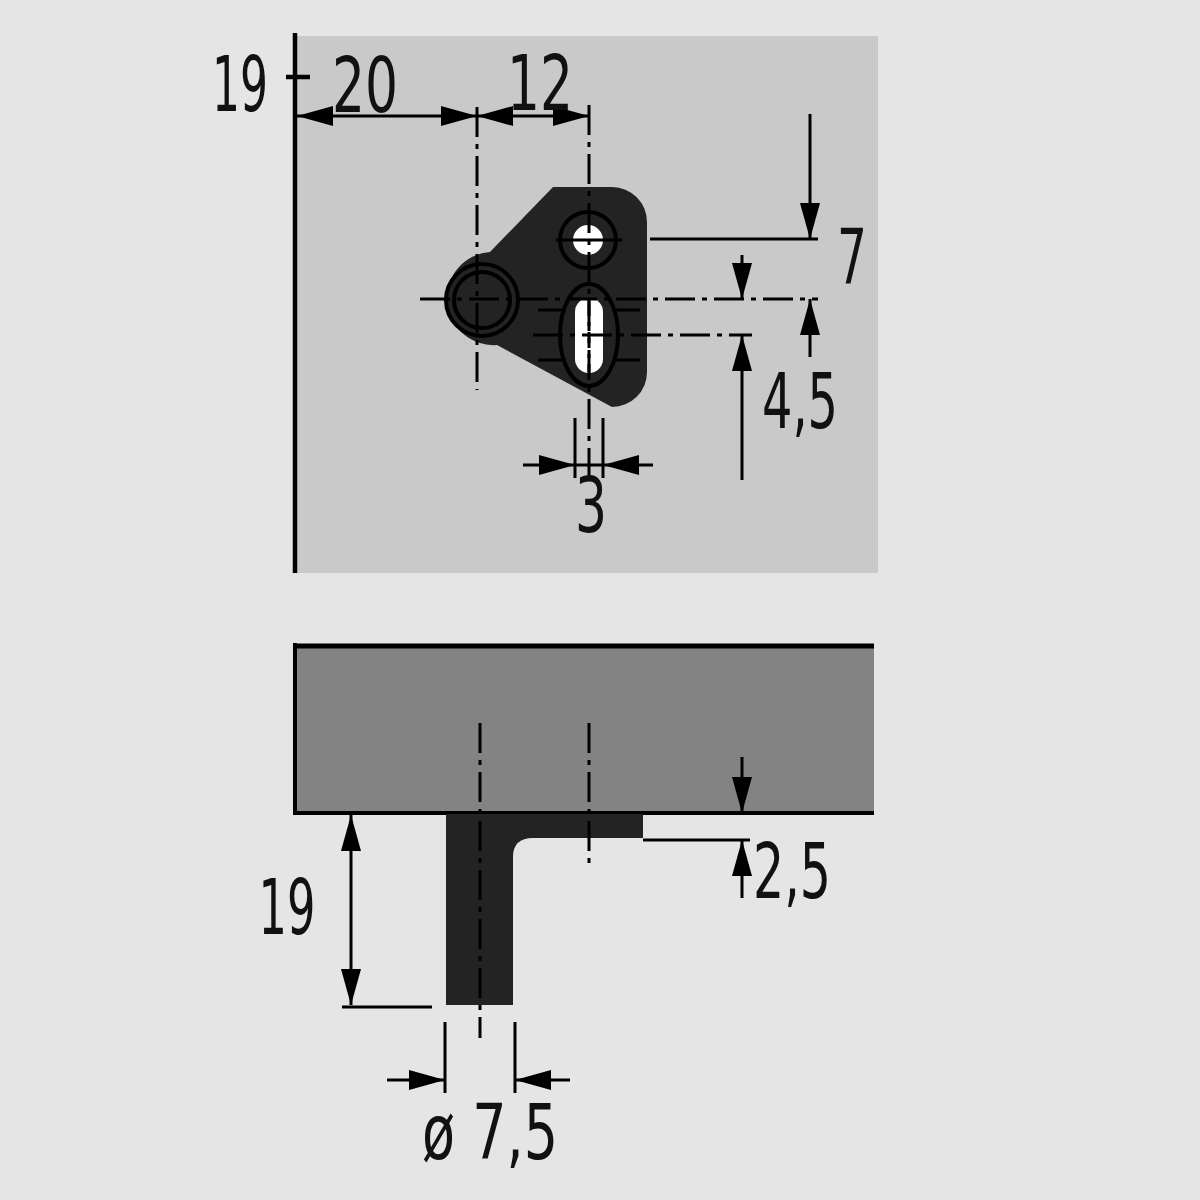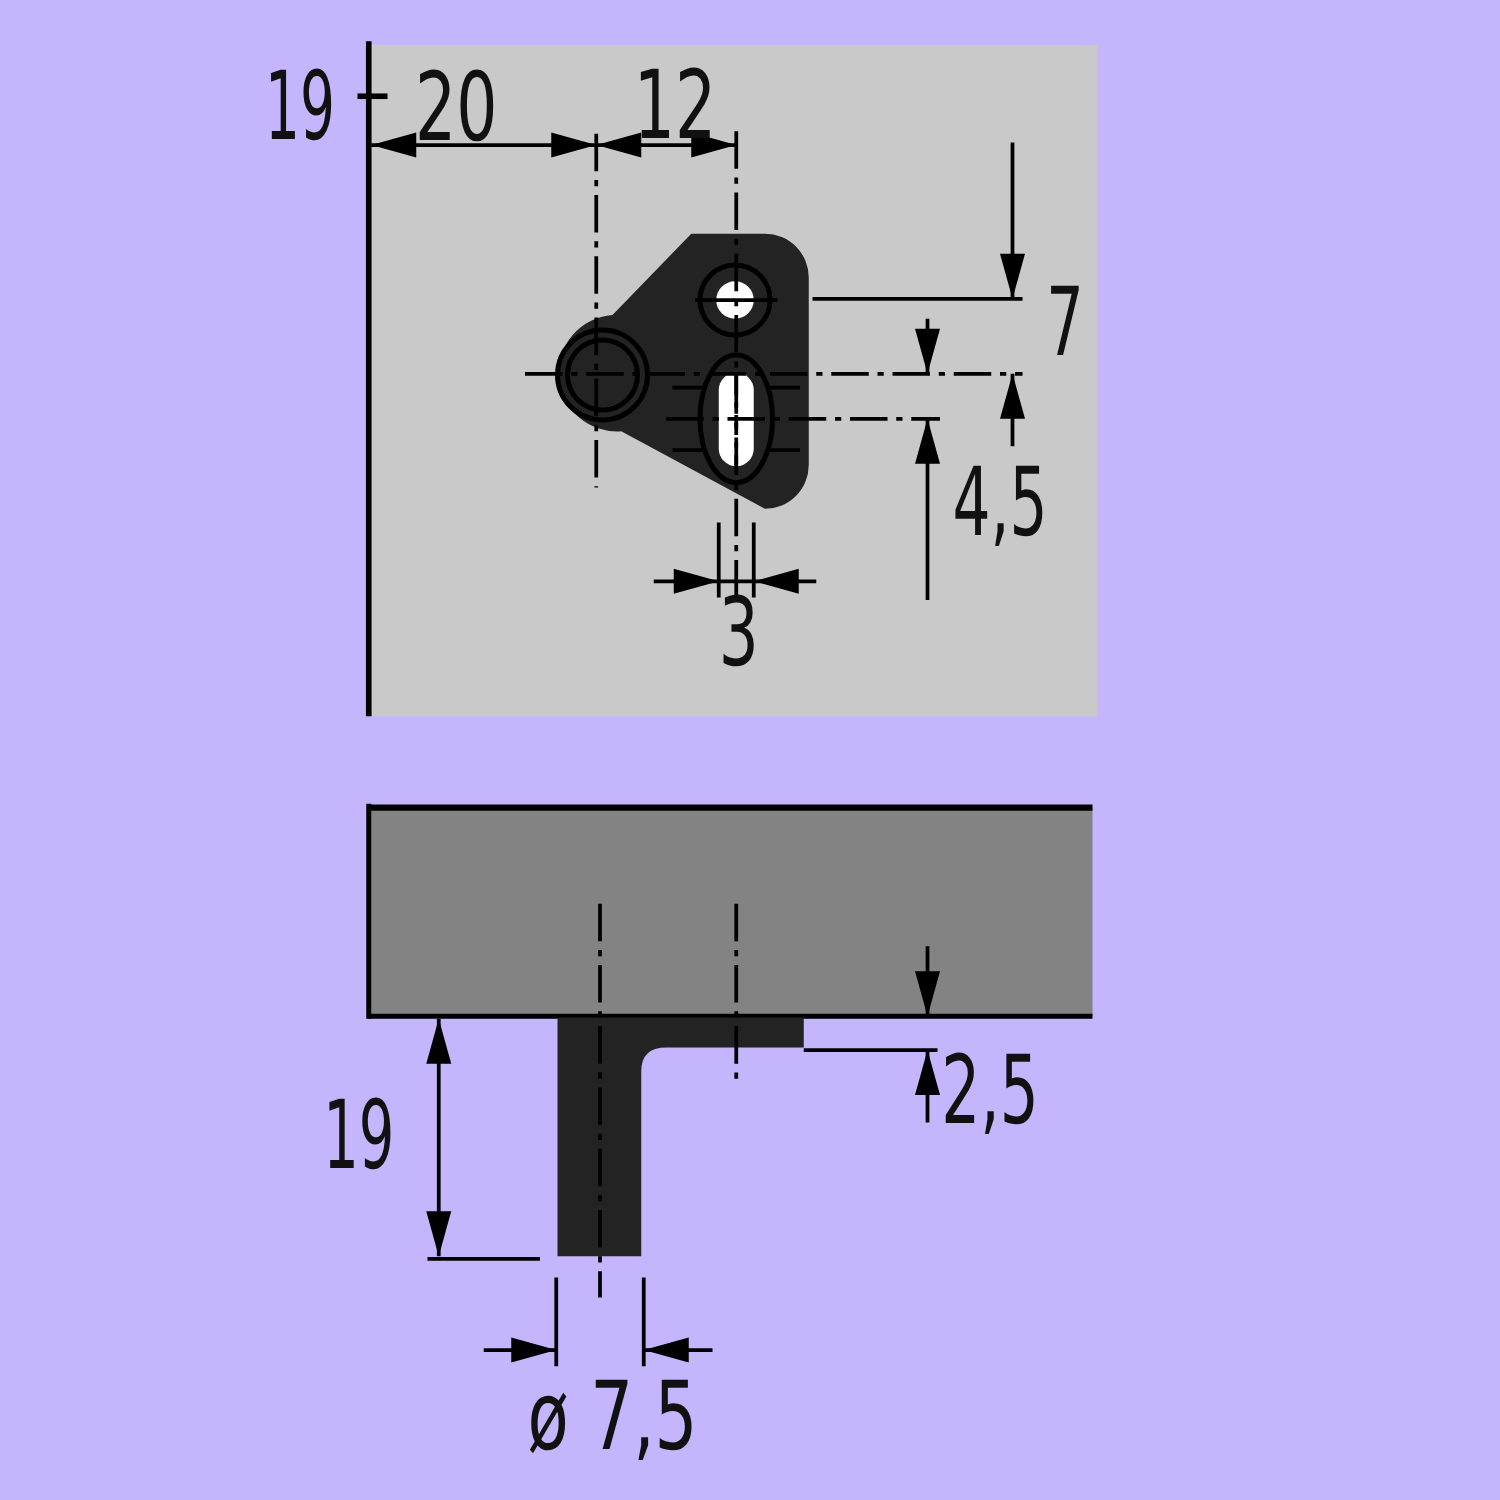--- a/index.html
+++ b/index.html
@@ -1,16 +1,16 @@
 <!DOCTYPE html>
 <html><head>
 <meta charset="utf-8">
 <style>
   html,body{margin:0;padding:0;background:#fff;}
-  #stage{width:1200px;height:1200px;position:relative;background:#c4b5fd;overflow:hidden;}
+  #stage{width:1200px;height:1200px;position:relative;background:#e5e5e5;overflow:hidden;}
   svg{display:block;}
   .board-top{fill:#c9c9c9;}
   .board-side{fill:#838383;}
   .part{fill:#232323;}
   .oline{stroke:#000;stroke-width:4.5;fill:none;}
   .oline2{stroke:#000;stroke-width:4;fill:none;}
   .thick{stroke:#000;stroke-width:5;fill:none;}
   .dim{stroke:#000;stroke-width:3;fill:none;}
   .cl{stroke:#000;stroke-width:3;fill:none;stroke-dasharray:30 7 5 7;}
   .clshort{stroke:#000;stroke-width:3;fill:none;stroke-dasharray:16 6 4 6;}

